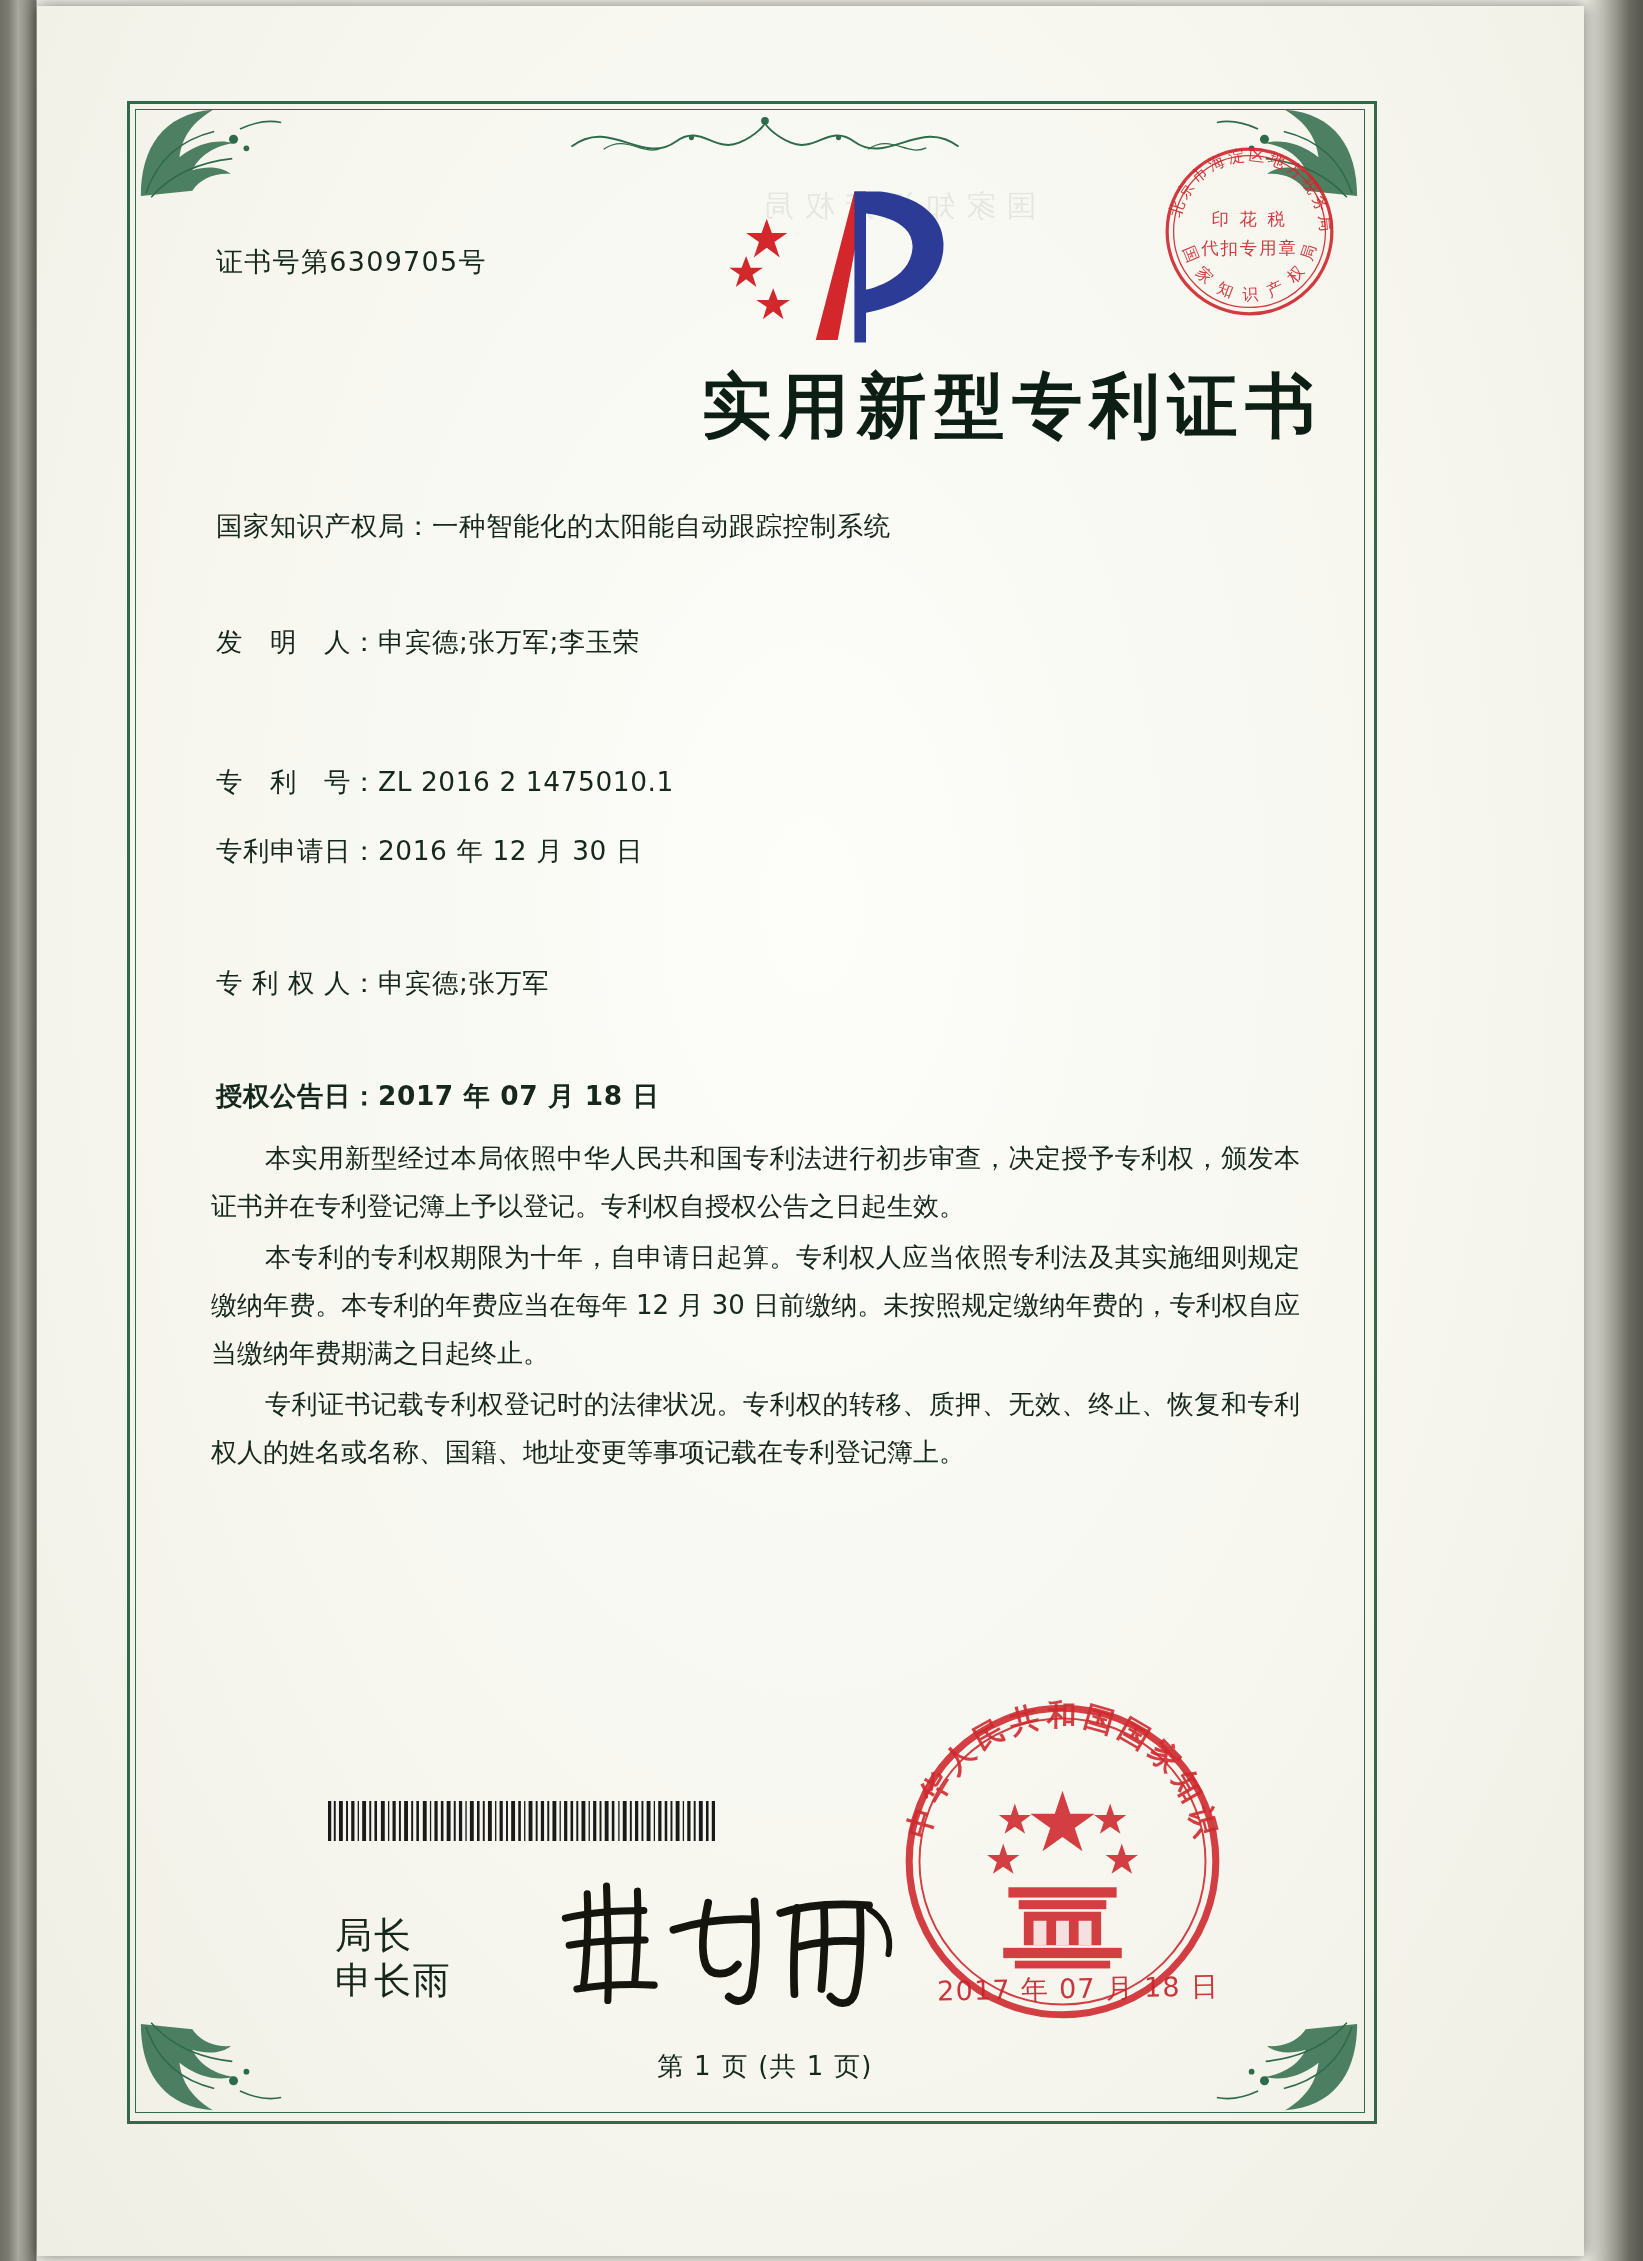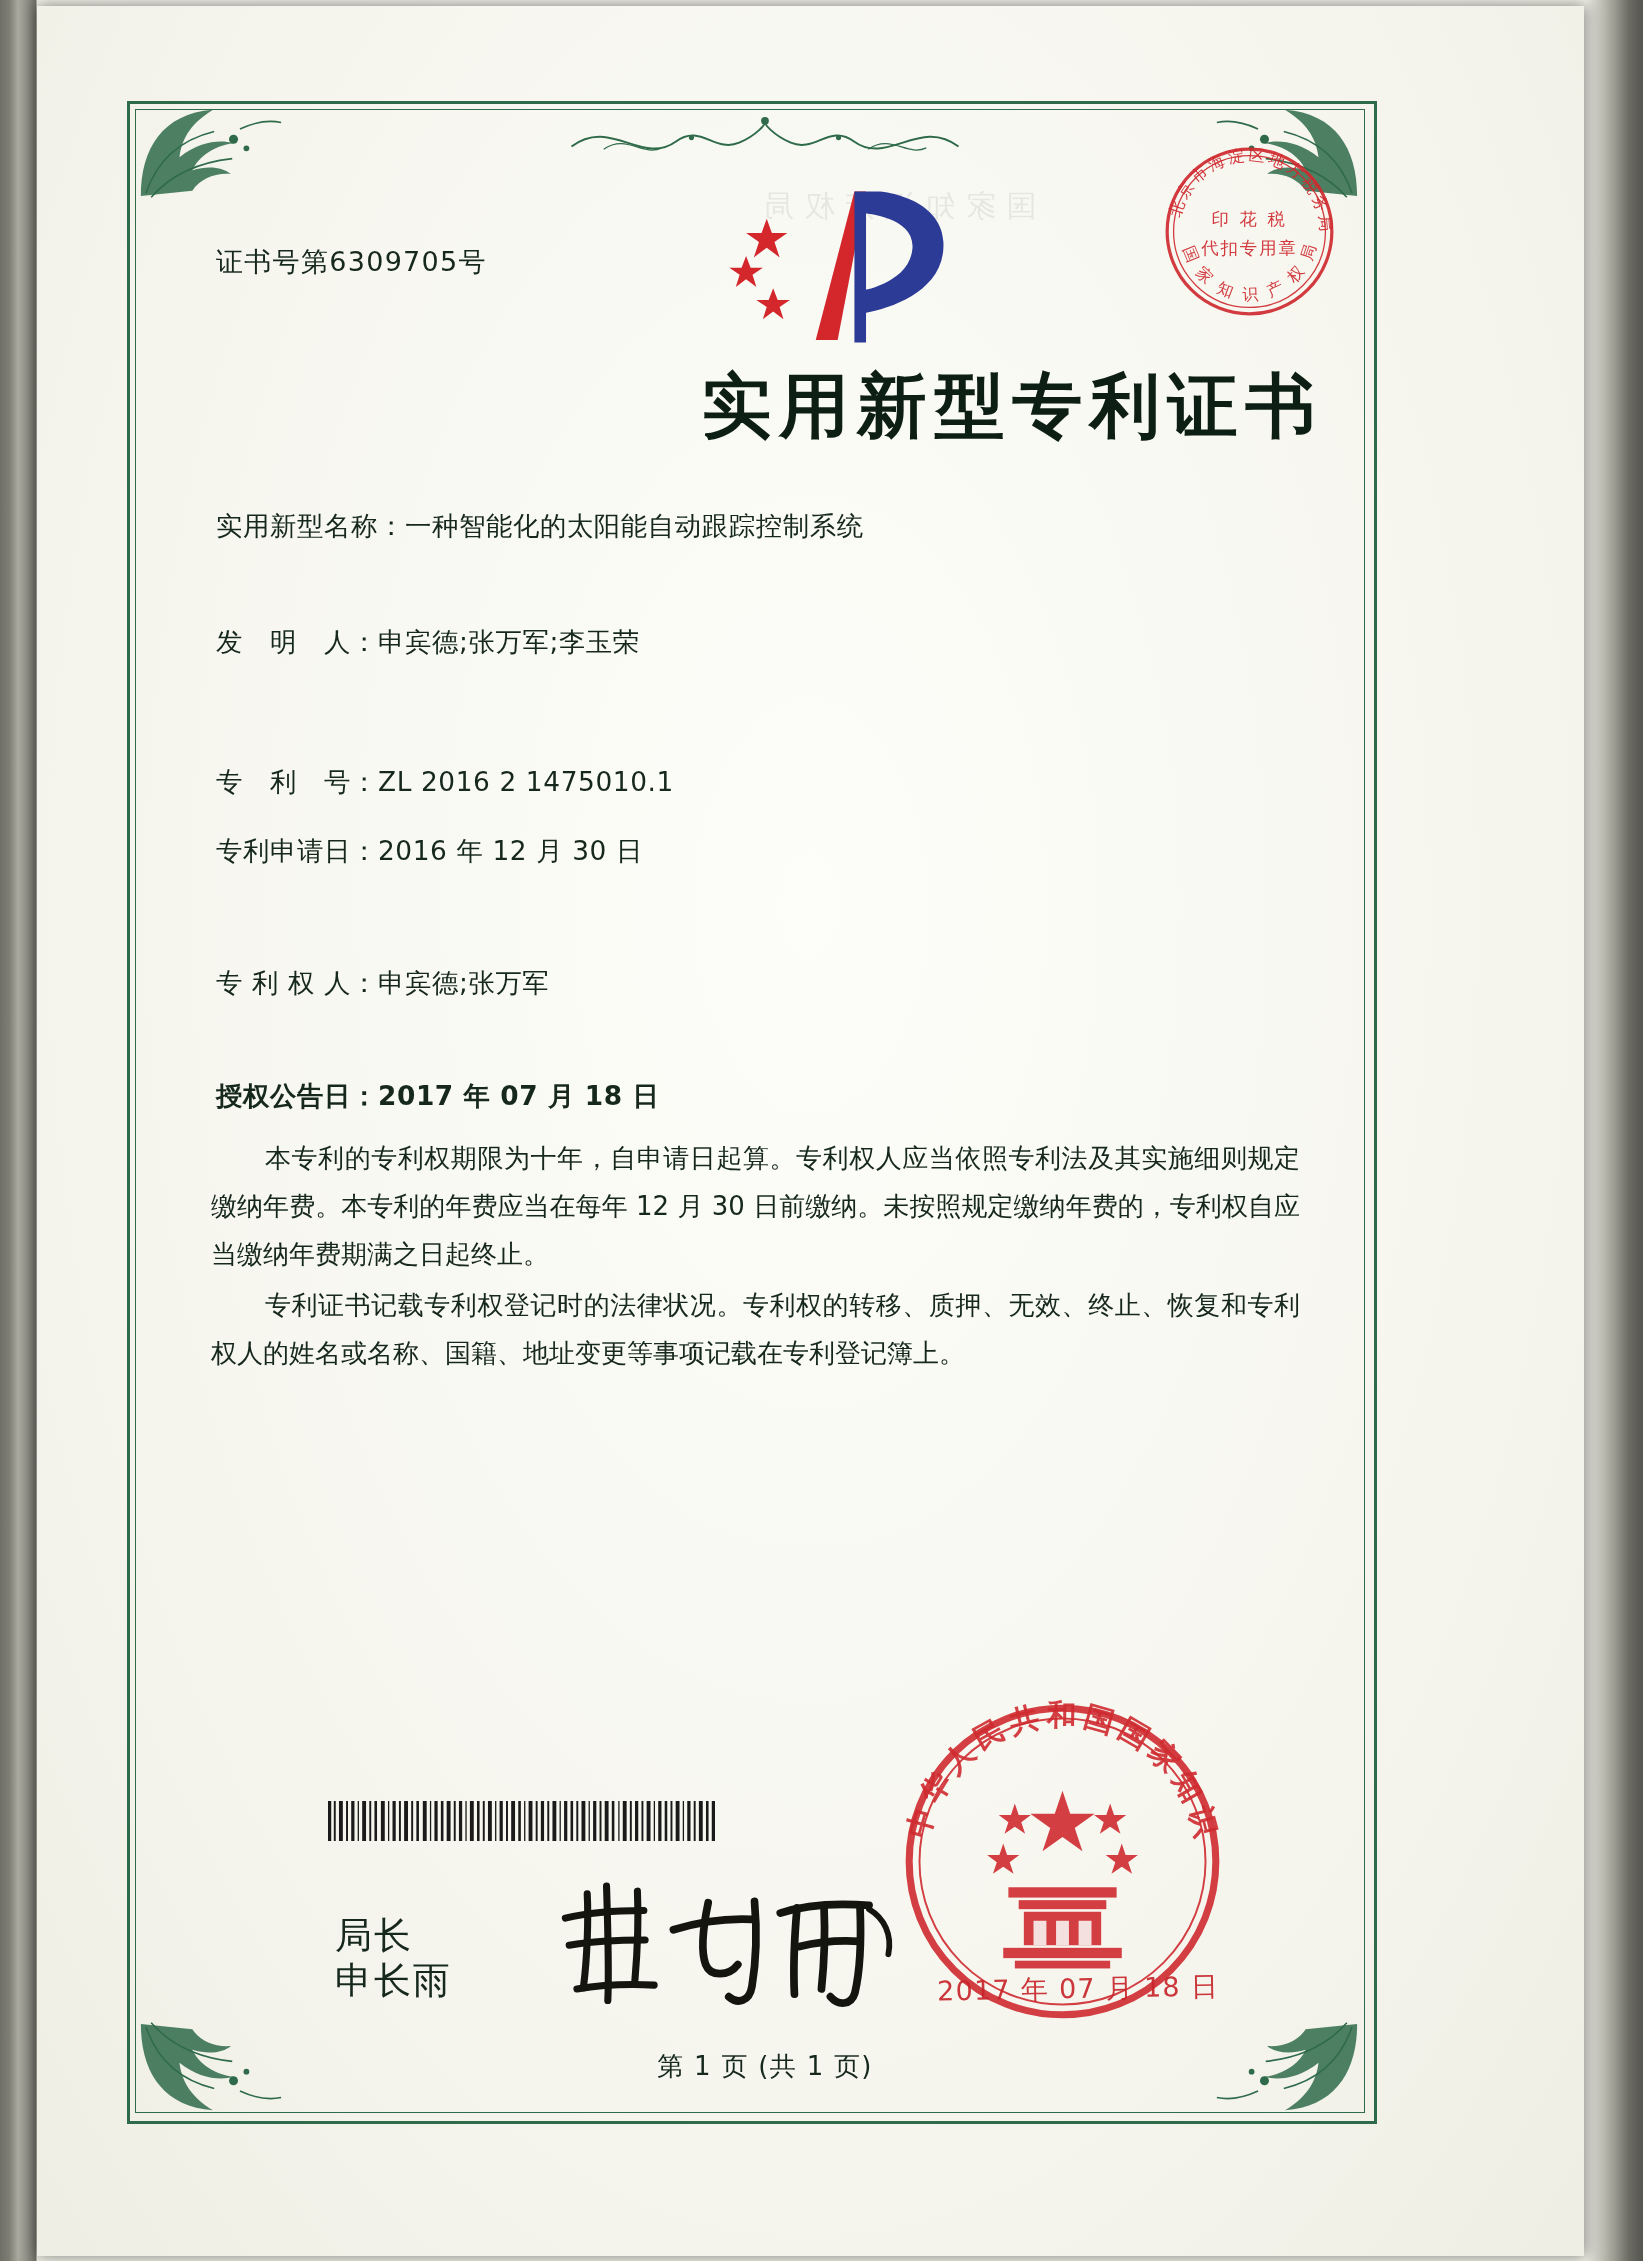--- a/index.html
+++ b/index.html
@@ -347,39 +347,40 @@
           <g fill="#cf2b30" opacity="0.92" font-family="DejaVu Sans, sans-serif" text-anchor="middle">
             <text x="150" y="140" font-size="27" letter-spacing="4">印 花 税</text>
             <text x="150" y="185" font-size="27" letter-spacing="3">代扣专用章</text>
           </g>
         </svg>
       </div>
 
       <div id="title">实用新型专利证书</div>
 
       <div class="field" id="f0">
-        <span class="lbl">实用新型名称：</span><span class="val">一种智能化的太阳能自动跟踪控制系统</span>
+        <span class="lbl">国家知识产权局：</span><span class="val">一种智能化的太阳能自动跟踪控制系统</span>
       </div>
       <div class="field" id="f1">
         <span class="lbl">发　明　人：</span><span class="val">申宾德;张万军;李玉荣</span>
       </div>
       <div class="field" id="f2">
         <span class="lbl">专　利　号：</span><span class="val">ZL 2016 2 1475010.1</span>
       </div>
       <div class="field" id="f3">
         <span class="lbl">专利申请日：</span><span class="val">2016 年 12 月 30 日</span>
       </div>
       <div class="field" id="f4">
         <span class="lbl">专 利 权 人：</span><span class="val">申宾德;张万军</span>
       </div>
       <div class="field" id="f5">
         <span class="lbl">授权公告日：</span><span class="val">2017 年 07 月 18 日</span>
       </div>
 
       <div id="paras">
+        <p>本实用新型经过本局依照中华人民共和国专利法进行初步审查，决定授予专利权，颁发本证书并在专利登记簿上予以登记。专利权自授权公告之日起生效。</p>
         <p>本专利的专利权期限为十年，自申请日起算。专利权人应当依照专利法及其实施细则规定缴纳年费。本专利的年费应当在每年 12 月 30 日前缴纳。未按照规定缴纳年费的，专利权自应当缴纳年费期满之日起终止。</p>
         <p>专利证书记载专利权登记时的法律状况。专利权的转移、质押、无效、终止、恢复和专利权人的姓名或名称、国籍、地址变更等事项记载在专利登记簿上。</p>
       </div>
 
       <svg id="barcode" viewBox="0 0 600 62" preserveAspectRatio="none">
         <g fill="#1a1a1a">
           <rect x="0" y="0" width="5" height="62"></rect>
             <rect x="9" y="0" width="3" height="62"></rect>
           <rect x="17" y="0" width="6" height="62"></rect>
             <rect x="28" y="0" width="3" height="62"></rect>

